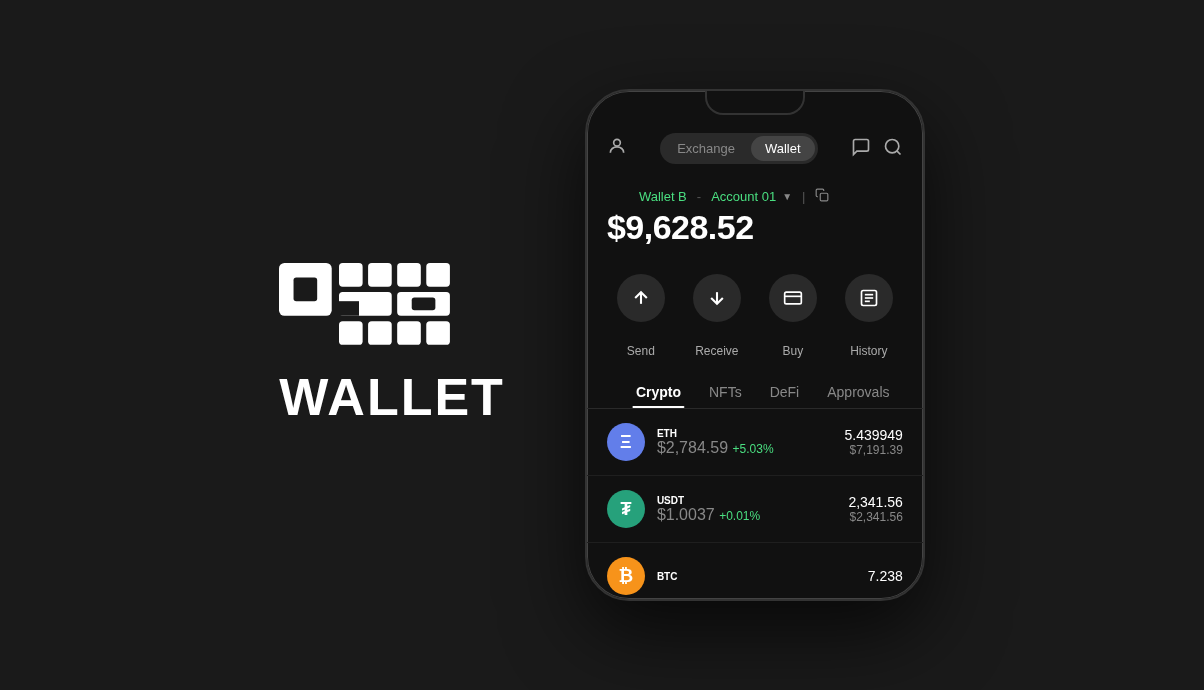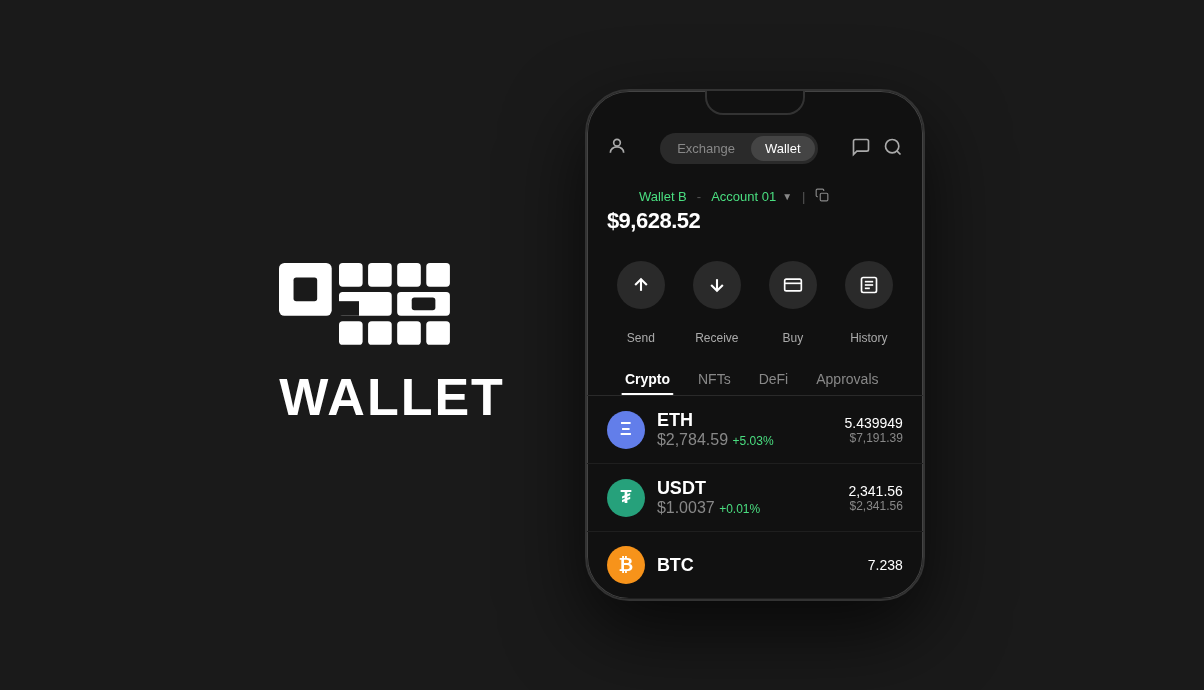--- a/index.html
+++ b/index.html
@@ -142,21 +142,21 @@
       margin: 0 4px;
     }
 
     .copy-icon {
       color: #888;
       font-size: 14px;
     }
 
     .balance-amount {
       color: white;
-      font-size: 22px;
+      font-size: 34px;
       font-weight: 700;
       letter-spacing: -0.5px;
       line-height: 1.1;
     }
 
     
     .action-buttons {
       display: flex;
       justify-content: space-around;
       padding: 20px 16px 16px;
@@ -185,21 +185,21 @@
     .action-label {
       color: #aaa;
       font-size: 12px;
       font-weight: 400;
     }
 
     
     .asset-tabs {
       display: flex;
       gap: 0;
-      padding: 0 24px;
+      padding: 0 35px;
       border-bottom: 1px solid #2a2a2a;
       margin-bottom: 0;
     }
 
     .asset-tab {
       padding: 10px 14px 8px;
       font-size: 14px;
       font-weight: 500;
       color: #888;
       cursor: pointer;
@@ -266,21 +266,21 @@
 
     .btc-icon {
       background: #f7931a;
       color: white;
     }
 
     .asset-info {}
 
     .asset-name {
       color: white;
-      font-size: 18px;
+      font-size: 10px;
       font-weight: 600;
     }
 
     .asset-price {
       color: #888;
       font-size: 16px;
     }
 
     .asset-change-positive {
       color: #4ade80;

